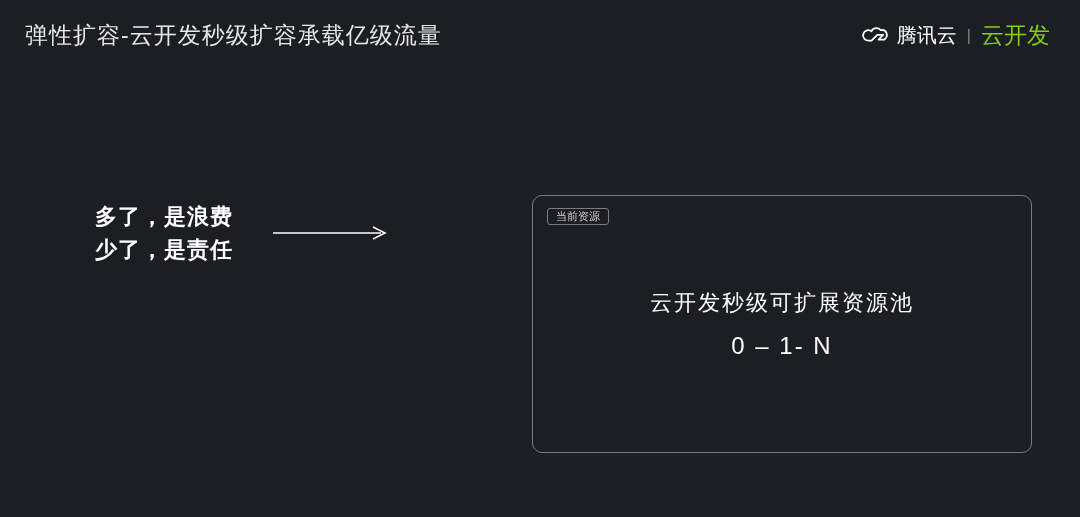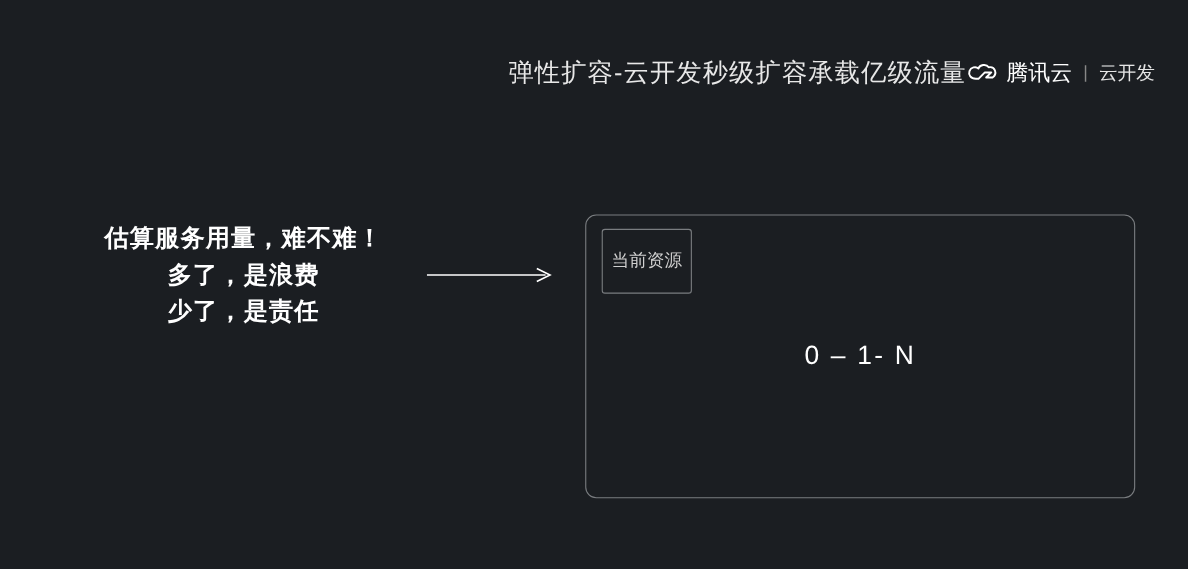--- a/index.html
+++ b/index.html
@@ -11,24 +11,23 @@
       width: 1080px;
       height: 517px;
       background: #1b1e22;
       color: #ffffff;
       font-family: "Microsoft YaHei", "PingFang SC", sans-serif;
       position: relative;
       overflow: hidden;
     }
     .header {
       display: flex;
-      justify-content: flex-end;
+      justify-content: space-between;
       align-items: center;
       padding: 20px 30px 0 25px;
-      margin-top: 31px;
     }
     .title {
       font-size: 23px;
       font-weight: 400;
       color: #e8e8e8;
       letter-spacing: 1px;
     }
     .brand {
       display: flex;
       align-items: center;
@@ -42,23 +41,23 @@
       font-size: 20px;
       font-weight: 500;
       color: #ffffff;
     }
     .brand-divider {
       color: #888;
       font-size: 16px;
       margin: 0 2px;
     }
     .brand-sub {
-      font-size: 17px;
+      font-size: 23px;
       font-weight: 400;
-      color: #e5e5e5;
+      color: #84cc16;
     }
     .content {
       position: absolute;
       top: 200px;
       left: 0;
       width: 100%;
       display: flex;
       align-items: center;
     }
     .left-block {
@@ -88,22 +87,22 @@
       height: 258px;
       border: 1px solid #7a7d80;
       border-radius: 10px;
     }
     .badge {
       position: absolute;
       top: 12px;
       left: 14px;
       border: 1px solid #7a7d80;
       border-radius: 3px;
-      padding: 18px 8px;
-      font-size: 16px;
+      padding: 0 8px;
+      font-size: 11px;
       color: #d0d0d0;
     }
     .panel-body {
       position: absolute;
       top: 0;
       left: 0;
       width: 100%;
       height: 100%;
       display: flex;
       flex-direction: column;
@@ -136,31 +135,31 @@
       </svg>
     </span>
     <span class="brand-text">腾讯云</span>
     <span class="brand-divider">|</span>
     <span class="brand-sub">云开发</span>
   </div>
 </div>
 
 <div class="content">
   <div class="left-block">
-    <div class="left-line">估算服务用量，难不难！</div>
     <div class="left-line">多了，是浪费</div>
     <div class="left-line">少了，是责任</div>
   </div>
 
   <div class="arrow-wrap">
     <svg class="arrow-svg" width="120" height="20" viewBox="0 0 120 20">
       <line x1="0" y1="10" x2="108" y2="10" stroke="#ffffff" stroke-width="1.5"></line>
       <polyline points="100,4 112,10 100,16" fill="none" stroke="#ffffff" stroke-width="1.5"></polyline>
     </svg>
   </div>
 
   <div class="right-panel">
     <div class="badge">当前资源</div>
     <div class="panel-body">
+      <div class="panel-line1">云开发秒级可扩展资源池</div>
       <div class="panel-line2">0 – 1- N</div>
     </div>
   </div>
 </div>
 
 </body></html>

